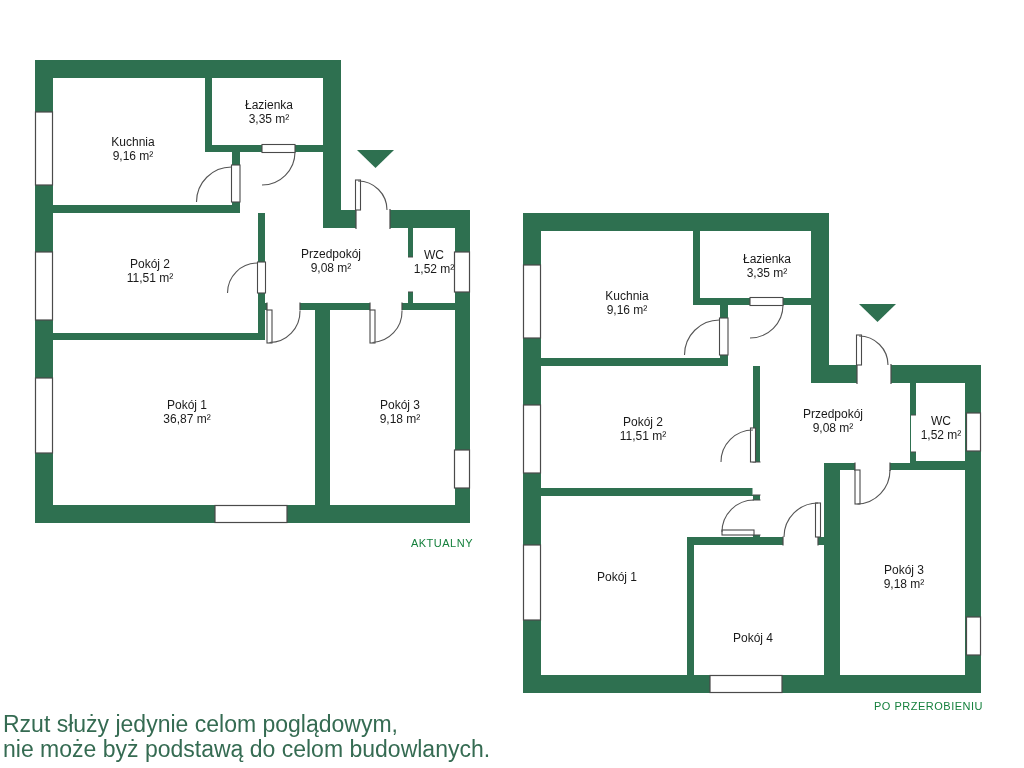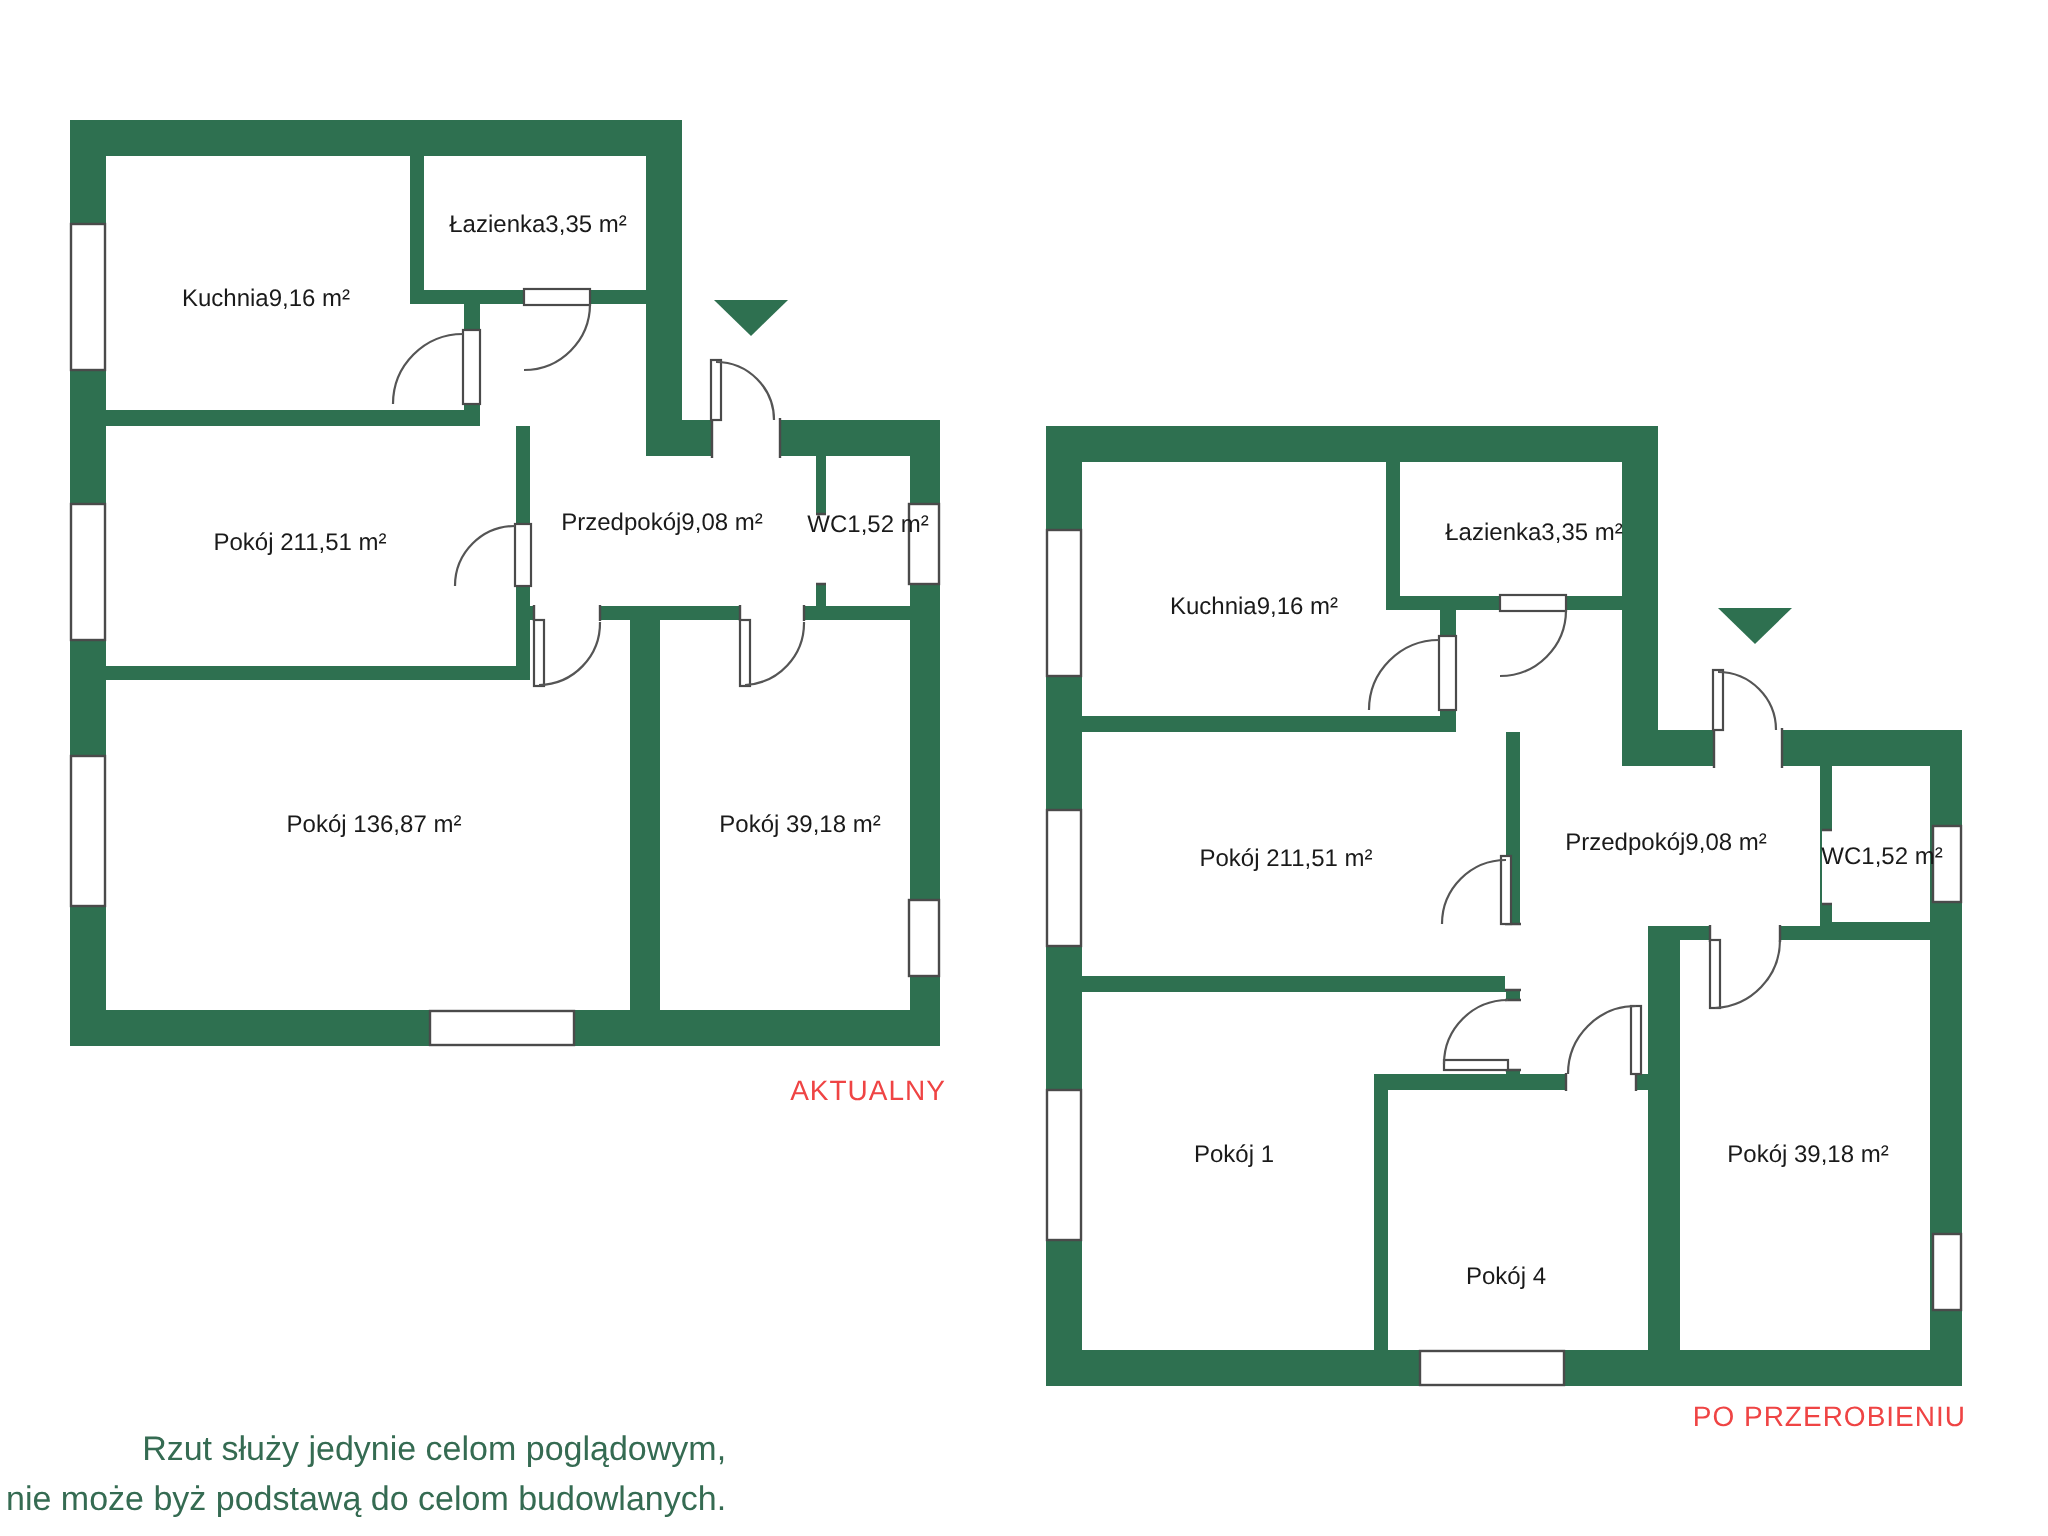--- a/index.html
+++ b/index.html
@@ -16,31 +16,31 @@
   svg{position:absolute;left:0;top:0;}
   .wall{fill:var(--wall);stroke:none;}
   .room{fill:#ffffff;stroke:none;}
   .win{fill:#ffffff;stroke:var(--outline);stroke-width:1.2;}
   .opening{fill:#ffffff;stroke:none;}
   .cap{stroke:var(--outline);stroke-width:1.2;fill:none;}
   .leaf{fill:#ffffff;stroke:var(--outline);stroke-width:1.1;}
   .arc{fill:none;stroke:#555555;stroke-width:1.1;}
   .room-label{
     position:absolute;transform:translate(-50%,-50%);
-    display:flex;flex-direction:row;align-items:center;
+    display:flex;flex-direction:column;align-items:center;
     font-size:12px;line-height:14px;color:var(--label);
     white-space:nowrap;text-align:center;
   }
   .room-label .rarea:empty{display:none;}
   .plan-title{
-    position:absolute;font-size:14px;letter-spacing:.5px;color:#ef4444;white-space:nowrap;
+    position:absolute;font-size:11px;letter-spacing:.5px;color:#15803d;white-space:nowrap;
   }
   .note{
     position:absolute;left:3px;top:712px;
-    font-size:17px;line-height:25px;color:var(--note);white-space:nowrap;text-align:right;
+    font-size:23px;line-height:25px;color:var(--note);white-space:nowrap;
   }
 </style>
 </head>
 <body>
 
 <svg width="1024" height="768" viewBox="0 0 1024 768">
 
   <g>
     <path class="wall" d="M35,60 H341 V210 H470 V523 H35 Z"></path>
 

